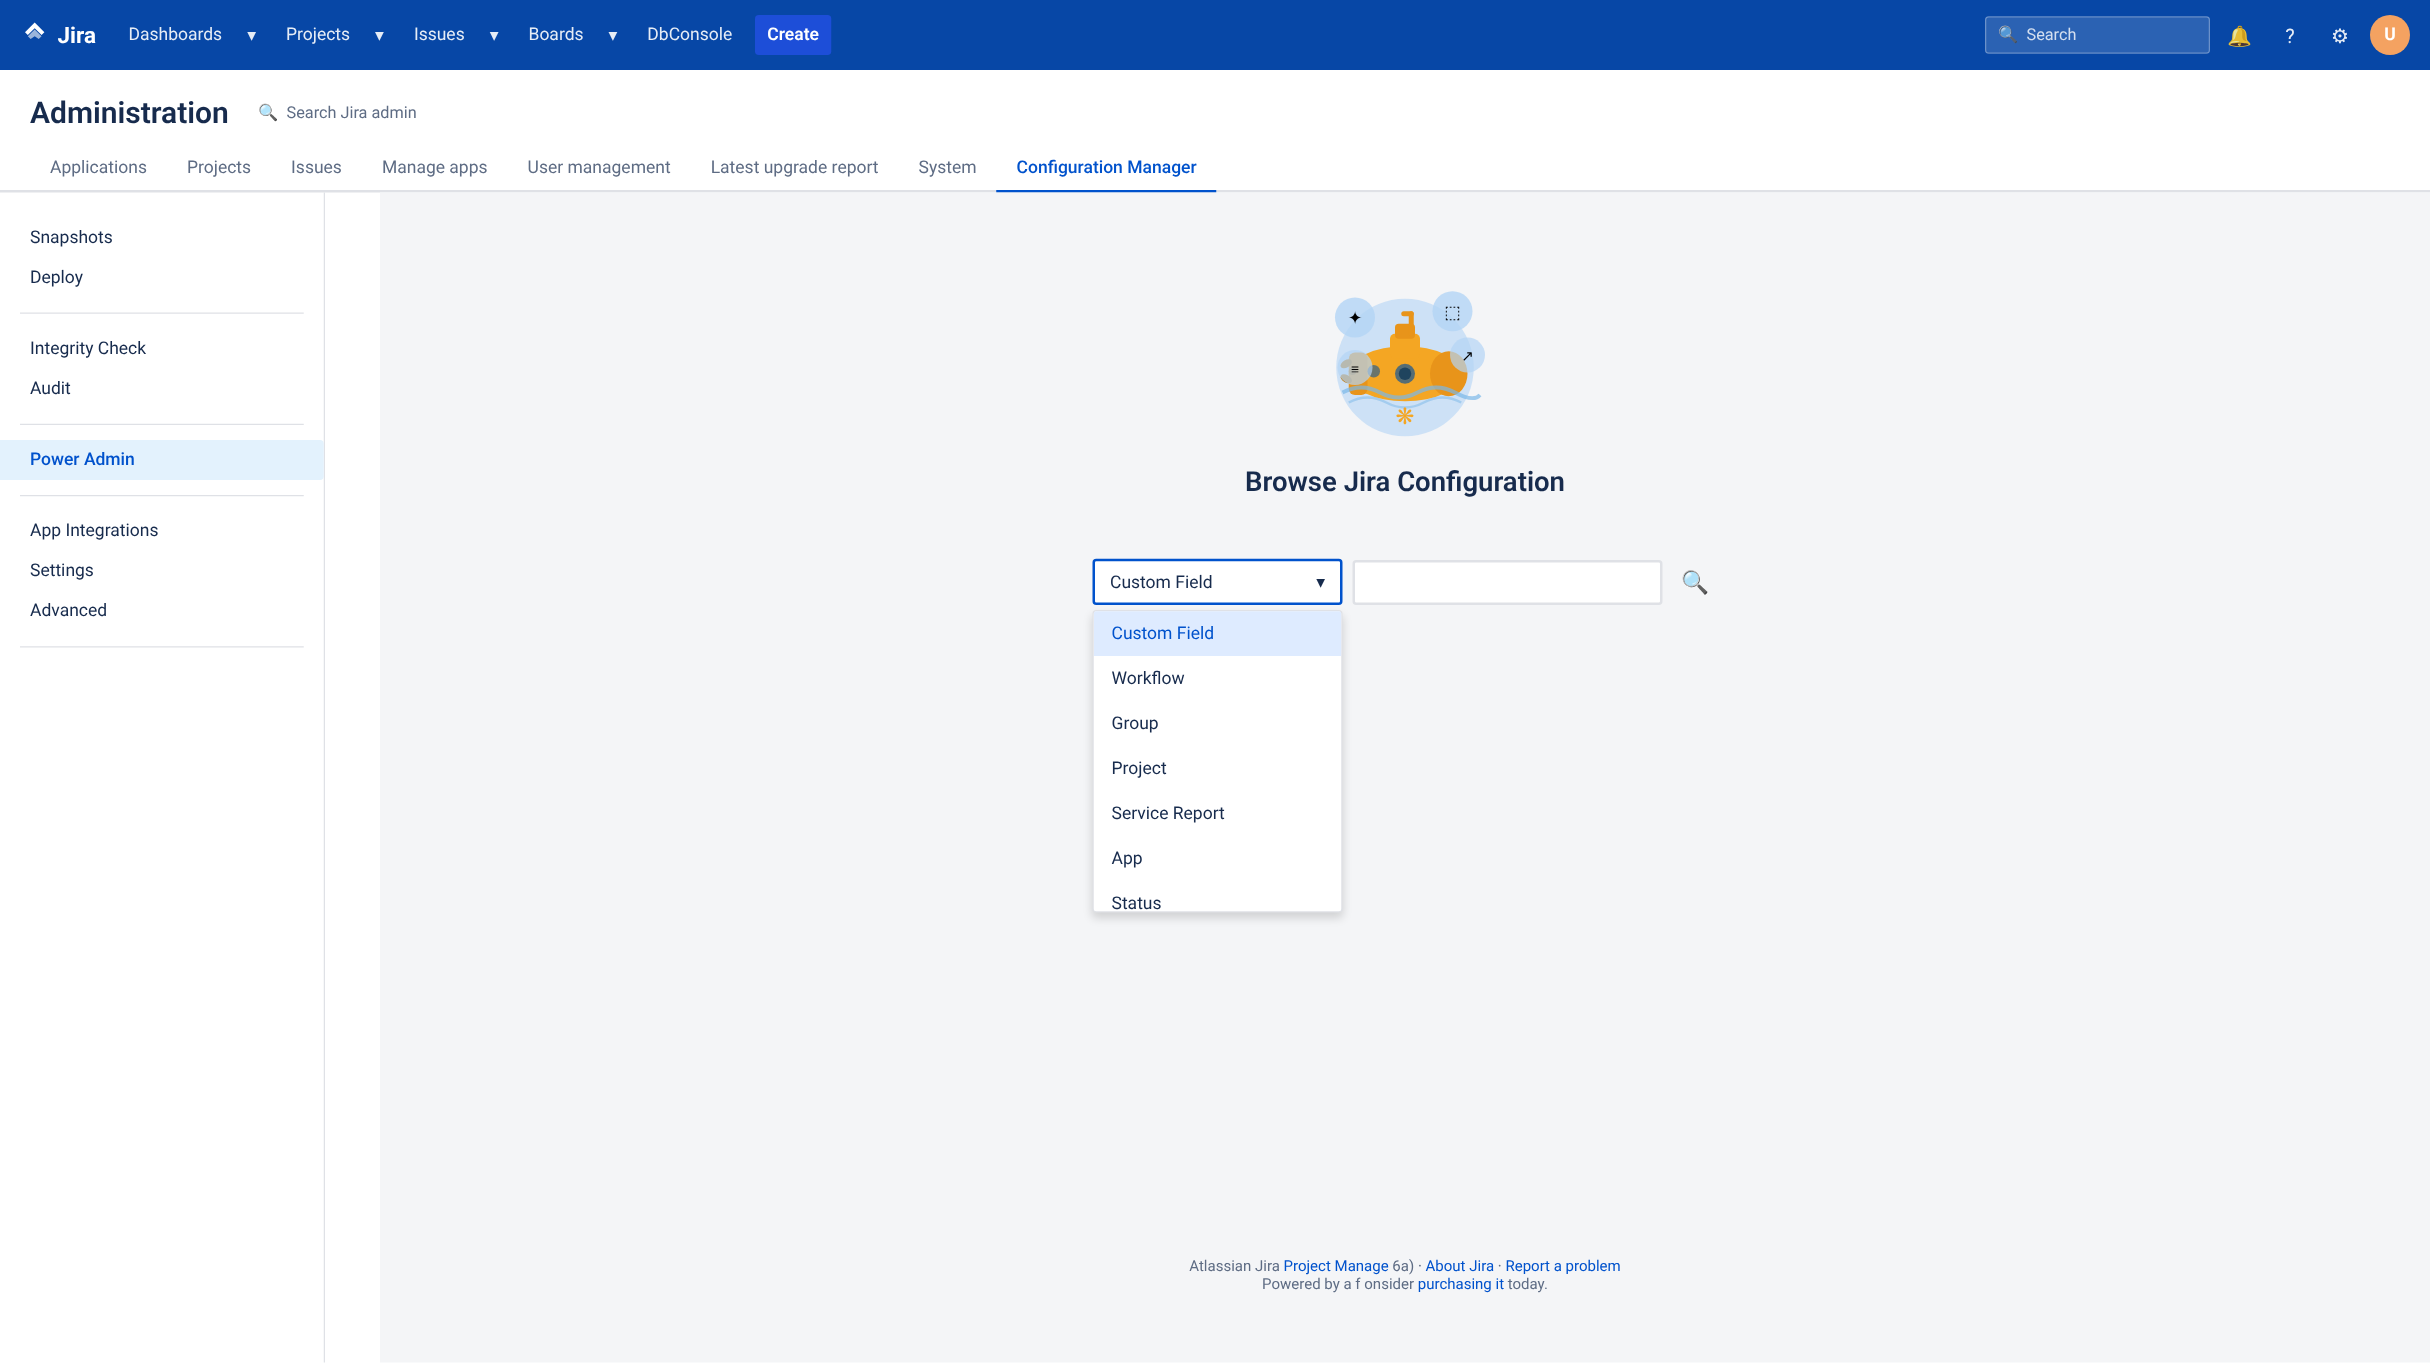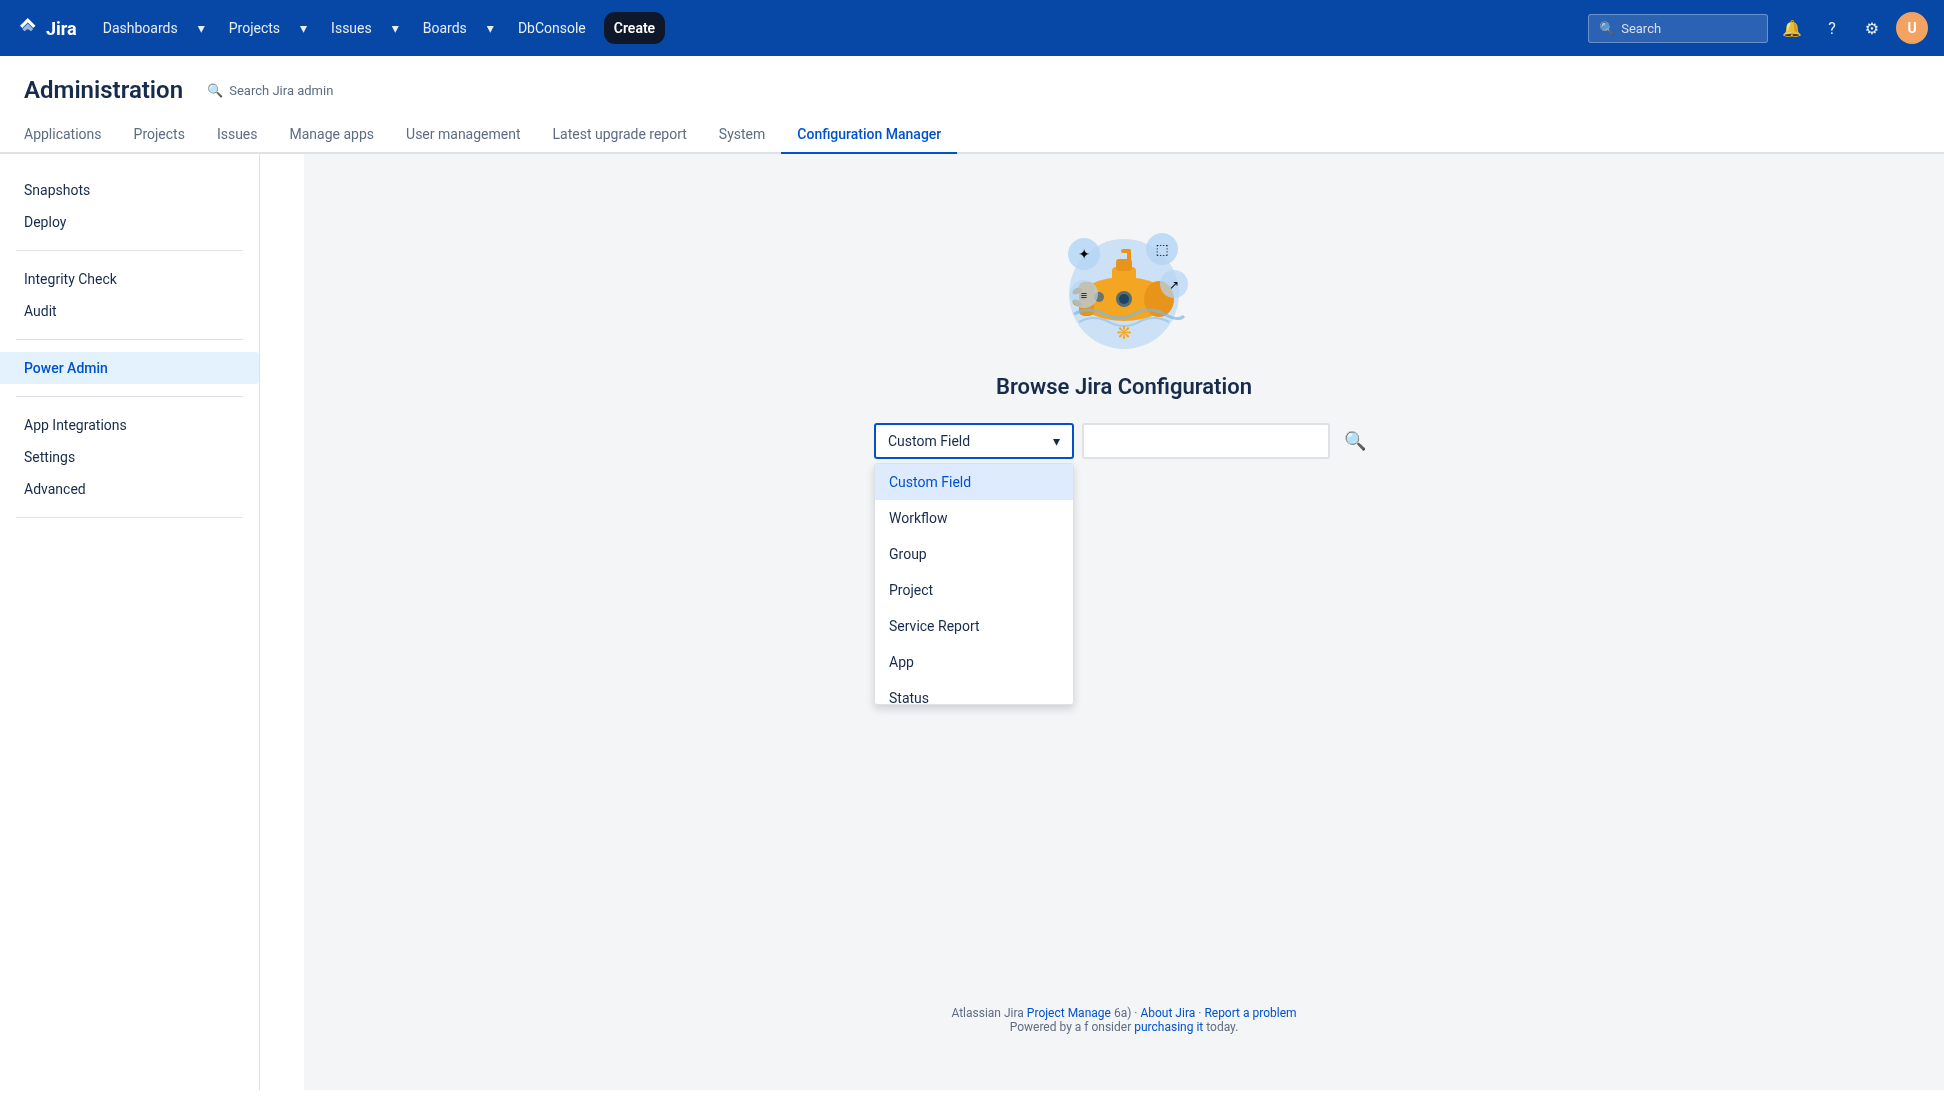--- a/index.html
+++ b/index.html
@@ -42,25 +42,24 @@
       font-size: 14px;
       padding: 8px 10px;
       border-radius: 3px;
       cursor: pointer;
       display: flex;
       align-items: center;
       gap: 20px;
       white-space: nowrap;
     }
     .nav-item.create {
-      background: #0f172a;
+      background: #1d4ed8;
       color: white;
       font-weight: 600;
       margin-left: 4px;
-      border-radius: 11px;
     }
     .nav-spacer { flex: 1; }
     .nav-search {
       display: flex;
       align-items: center;
       background: rgba(255,255,255,0.15);
       border: 1px solid rgba(255,255,255,0.3);
       border-radius: 3px;
       padding: 6px 10px;
       gap: 6px;
@@ -118,21 +117,21 @@
       font-size: 13px;
       cursor: pointer;
       padding: 4px 8px;
       border-radius: 3px;
     }
 
     
     .admin-tabs {
       display: flex;
       gap: 0;
-      padding: 0 8px;
+      padding: 0 24px;
       border-bottom: 2px solid #dfe1e6;
       margin-top: 12px;
     }
     .admin-tab {
       padding: 10px 16px;
       font-size: 14px;
       color: #5e6c84;
       cursor: pointer;
       border-bottom: 2px solid transparent;
       margin-bottom: -2px;
@@ -427,21 +426,21 @@
           <text x="40" y="105" text-anchor="middle" font-size="11">≡</text>
           <circle cx="130" cy="90" r="14" fill="#b3d4f5" opacity="0.7"></circle>
           <text x="130" y="95" text-anchor="middle" font-size="12">↗</text>
 
           <text x="80" y="145" text-anchor="middle" font-size="18" fill="#f4a623">❋</text>
         </svg>
       </div>
 
       <h2 class="browse-title">Browse Jira Configuration</h2>
 
-      <div class="browse-controls" style="position: relative;">
+      <div class="browse-controls" style="position: relative; margin-top: 24px;">
         <div class="dropdown-select">
           <span>Custom Field</span>
           <span>▾</span>
         </div>
         <input class="browse-search-input" type="text" placeholder="" style="">
         <button class="browse-search-btn">
           <span>🔍</span>
         </button>
 
         <div class="dropdown-menu">

